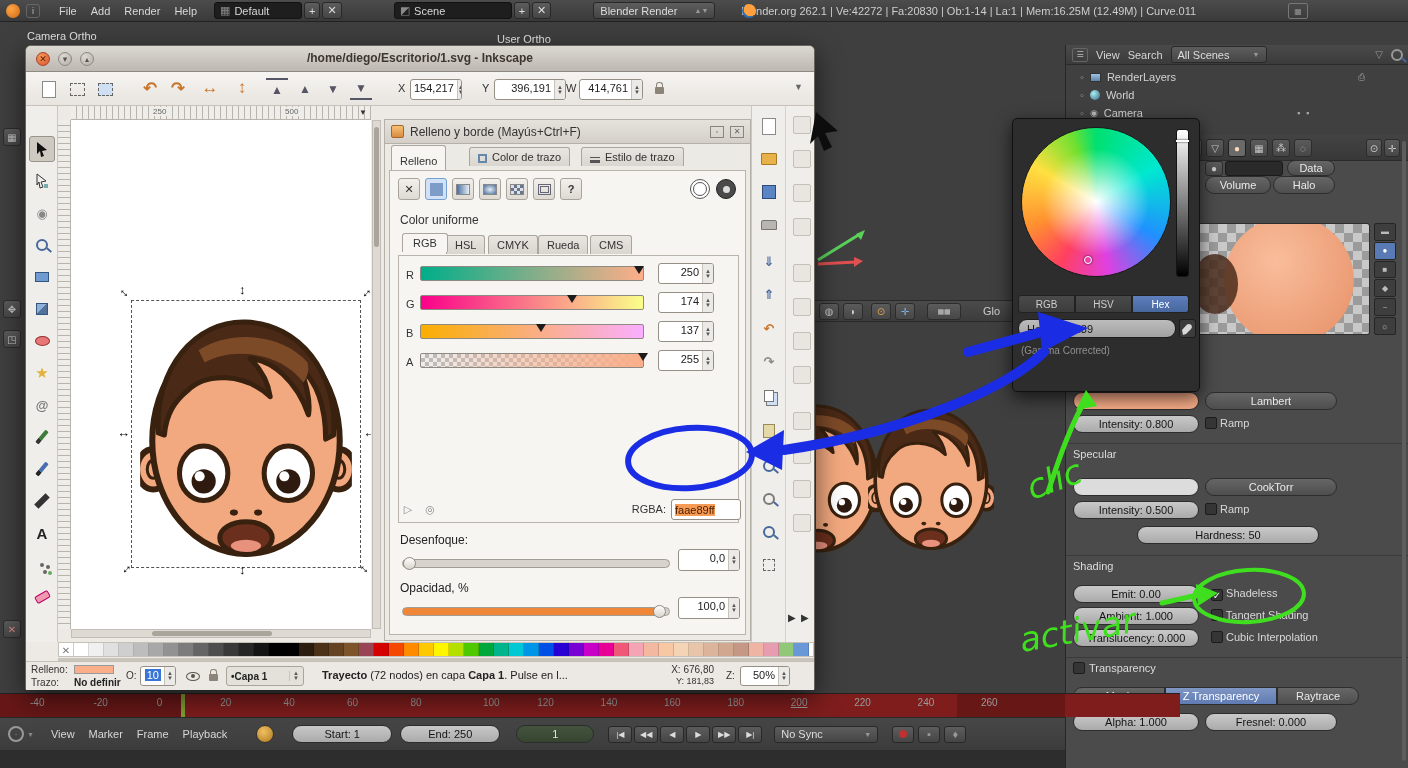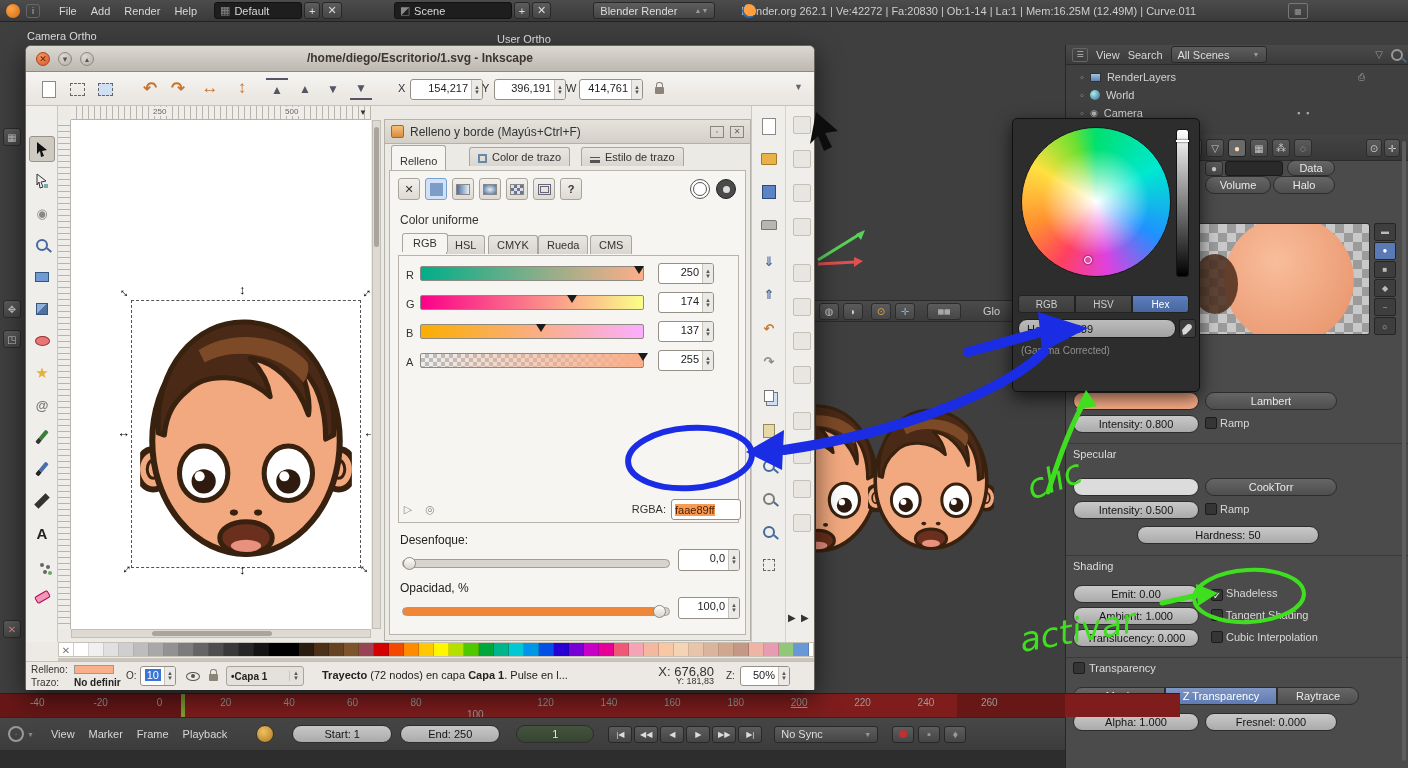--- a/index.html
+++ b/index.html
@@ -253,21 +253,21 @@
     <div class="x" style="left:0;top:0;width:181px;height:24px;background:rgba(0,0,0,.18)"></div>
     <div class="x" style="left:957px;top:0;width:108px;height:24px;background:rgba(0,0,0,.18)"></div>
     <div class="x" style="left:181px;top:0;width:4px;height:24px;background:#7fa133"></div>
   <span class="tick-lbl" style="left: 30px;">-40</span>
       <span class="tick-lbl" style="left: 93.4px;">-20</span>
       <span class="tick-lbl" style="left: 156.8px;">0</span>
       <span class="tick-lbl" style="left: 220.2px;">20</span>
       <span class="tick-lbl" style="left: 283.6px;">40</span>
       <span class="tick-lbl" style="left: 347px;">60</span>
       <span class="tick-lbl" style="left: 410.4px;">80</span>
-      <span class="tick-lbl" style="left: 467px; margin-top: 12px;">100</span>
+      <span class="tick-lbl" style="left: 483px;">100</span>
       <span class="tick-lbl" style="left: 537.2px;">120</span>
       <span class="tick-lbl" style="left: 600.6px;">140</span>
       <span class="tick-lbl" style="left: 664px;">160</span>
       <span class="tick-lbl" style="left: 727.4px;">180</span>
       <span class="tick-lbl" style="left: 790.8px; text-decoration: underline;">200</span>
       <span class="tick-lbl" style="left: 854.2px;">220</span>
       <span class="tick-lbl" style="left: 917.6px;">240</span>
       <span class="tick-lbl" style="left: 981px;">260</span>
     </div>
   <div class="x" style="left:0;top:717px;width:1065px;height:33px;background:linear-gradient(#474747,#3c3c3c);border-top:1px solid #292929;display:flex;align-items:center">
@@ -321,21 +321,21 @@
       </span>
     <span class="x gl" style="left:112px;top:4px;width:24px;height:24px;color:#c9752d;font-size:17px;font-weight:bold">↶</span>
     <span class="x gl" style="left:140px;top:4px;width:24px;height:24px;color:#c9752d;font-size:17px;font-weight:bold">↷</span>
     <span class="x gl" style="left:172px;top:4px;width:24px;height:24px;color:#c9752d;font-size:17px;font-weight:bold">↔</span>
     <span class="x gl" style="left:204px;top:4px;width:24px;height:24px;color:#c9752d;font-size:17px;font-weight:bold">↕</span>
     <span class="x gl" style="left:240px;top:6px;width:22px;height:22px;color:#556;border-top:2px solid #556;font-size:12px">▲</span>
     <span class="x gl" style="left:268px;top:6px;width:22px;height:22px;color:#556;font-size:12px">▲</span>
     <span class="x gl" style="left:296px;top:6px;width:22px;height:22px;color:#556;font-size:12px">▼</span>
     <span class="x gl" style="left:324px;top:6px;width:22px;height:22px;color:#556;border-bottom:2px solid #556;font-size:12px">▼</span>
     <span class="x" style="left:372px;top:10px;color:#333">X</span>
-    <div class="spin" style="left:384px;top:7px;width:73px;height:21px">
+    <div class="spin" style="left:384px;top:7px;width:52px;height:21px">
         <span class="v">154,217</span>
         <span class="ar">▲<br>▼</span>
       </div>
     <span class="x" style="left:456px;top:10px;color:#333">Y</span>
     <div class="spin" style="left:468px;top:7px;width:72px;height:21px">
         <span class="v">396,191</span>
         <span class="ar">▲<br>▼</span>
       </div>
     <span class="x" style="left:540px;top:10px;color:#333">W</span>
     <div class="spin" style="left:553px;top:7px;width:64px;height:21px">
@@ -672,21 +672,21 @@
     <span class="x gl" style="left:178px;top:3px;width:18px;height:20px">
         <span class="padlock"></span>
       </span>
     <div class="x" style="left:200px;top:4px;width:78px;height:20px;background:#e4e1da;border:1px solid #aaa59c;border-radius:3px;display:flex;align-items:center;padding:0 4px;gap:4px">
       <span style="flex:1;color:#222;font-size:10px;font-weight:bold">•Capa 1</span>
       <span class="ar" style="display:flex;flex-direction:column;font-size:6px;line-height:5px;color:#555;border-left:1px solid #c7c2ba;padding-left:3px">▲<br>▼</span>
     </div>
     <span class="x" style="left:296px;top:7px;width:310px;color:#222;font-size:11px;white-space:nowrap;overflow:hidden">
       <b>Trayecto</b><span> (72 nodos) en capa </span><b>Capa 1</b><span>. Pulse en l...</span>
     </span>
-    <span class="x" style="left:622px;top:2px;width:66px;text-align:right;color:#333;font-size:13px">X: 676,80</span>
+    <span class="x" style="left:622px;top:2px;width:66px;text-align:right;color:#333;font-size:10px">X: 676,80</span>
     <span class="x" style="left:622px;top:14px;width:66px;text-align:right;color:#333;font-size:9px">Y: 181,83</span>
     <span class="x" style="left:700px;top:8px;color:#333;font-size:10px">Z:</span>
     <div class="spin" style="left:714px;top:4px;width:50px;height:20px">
         <span class="v">50%</span>
         <span class="ar">▲<br>▼</span>
       </div>
   </div>
 </div>
 
 <div class="x" style="left:1012px;top:118px;width:188px;height:274px;background:#2d2d2d;border:1px solid #111;border-radius:5px;box-shadow:0 6px 18px rgba(0,0,0,.65);z-index:20">

